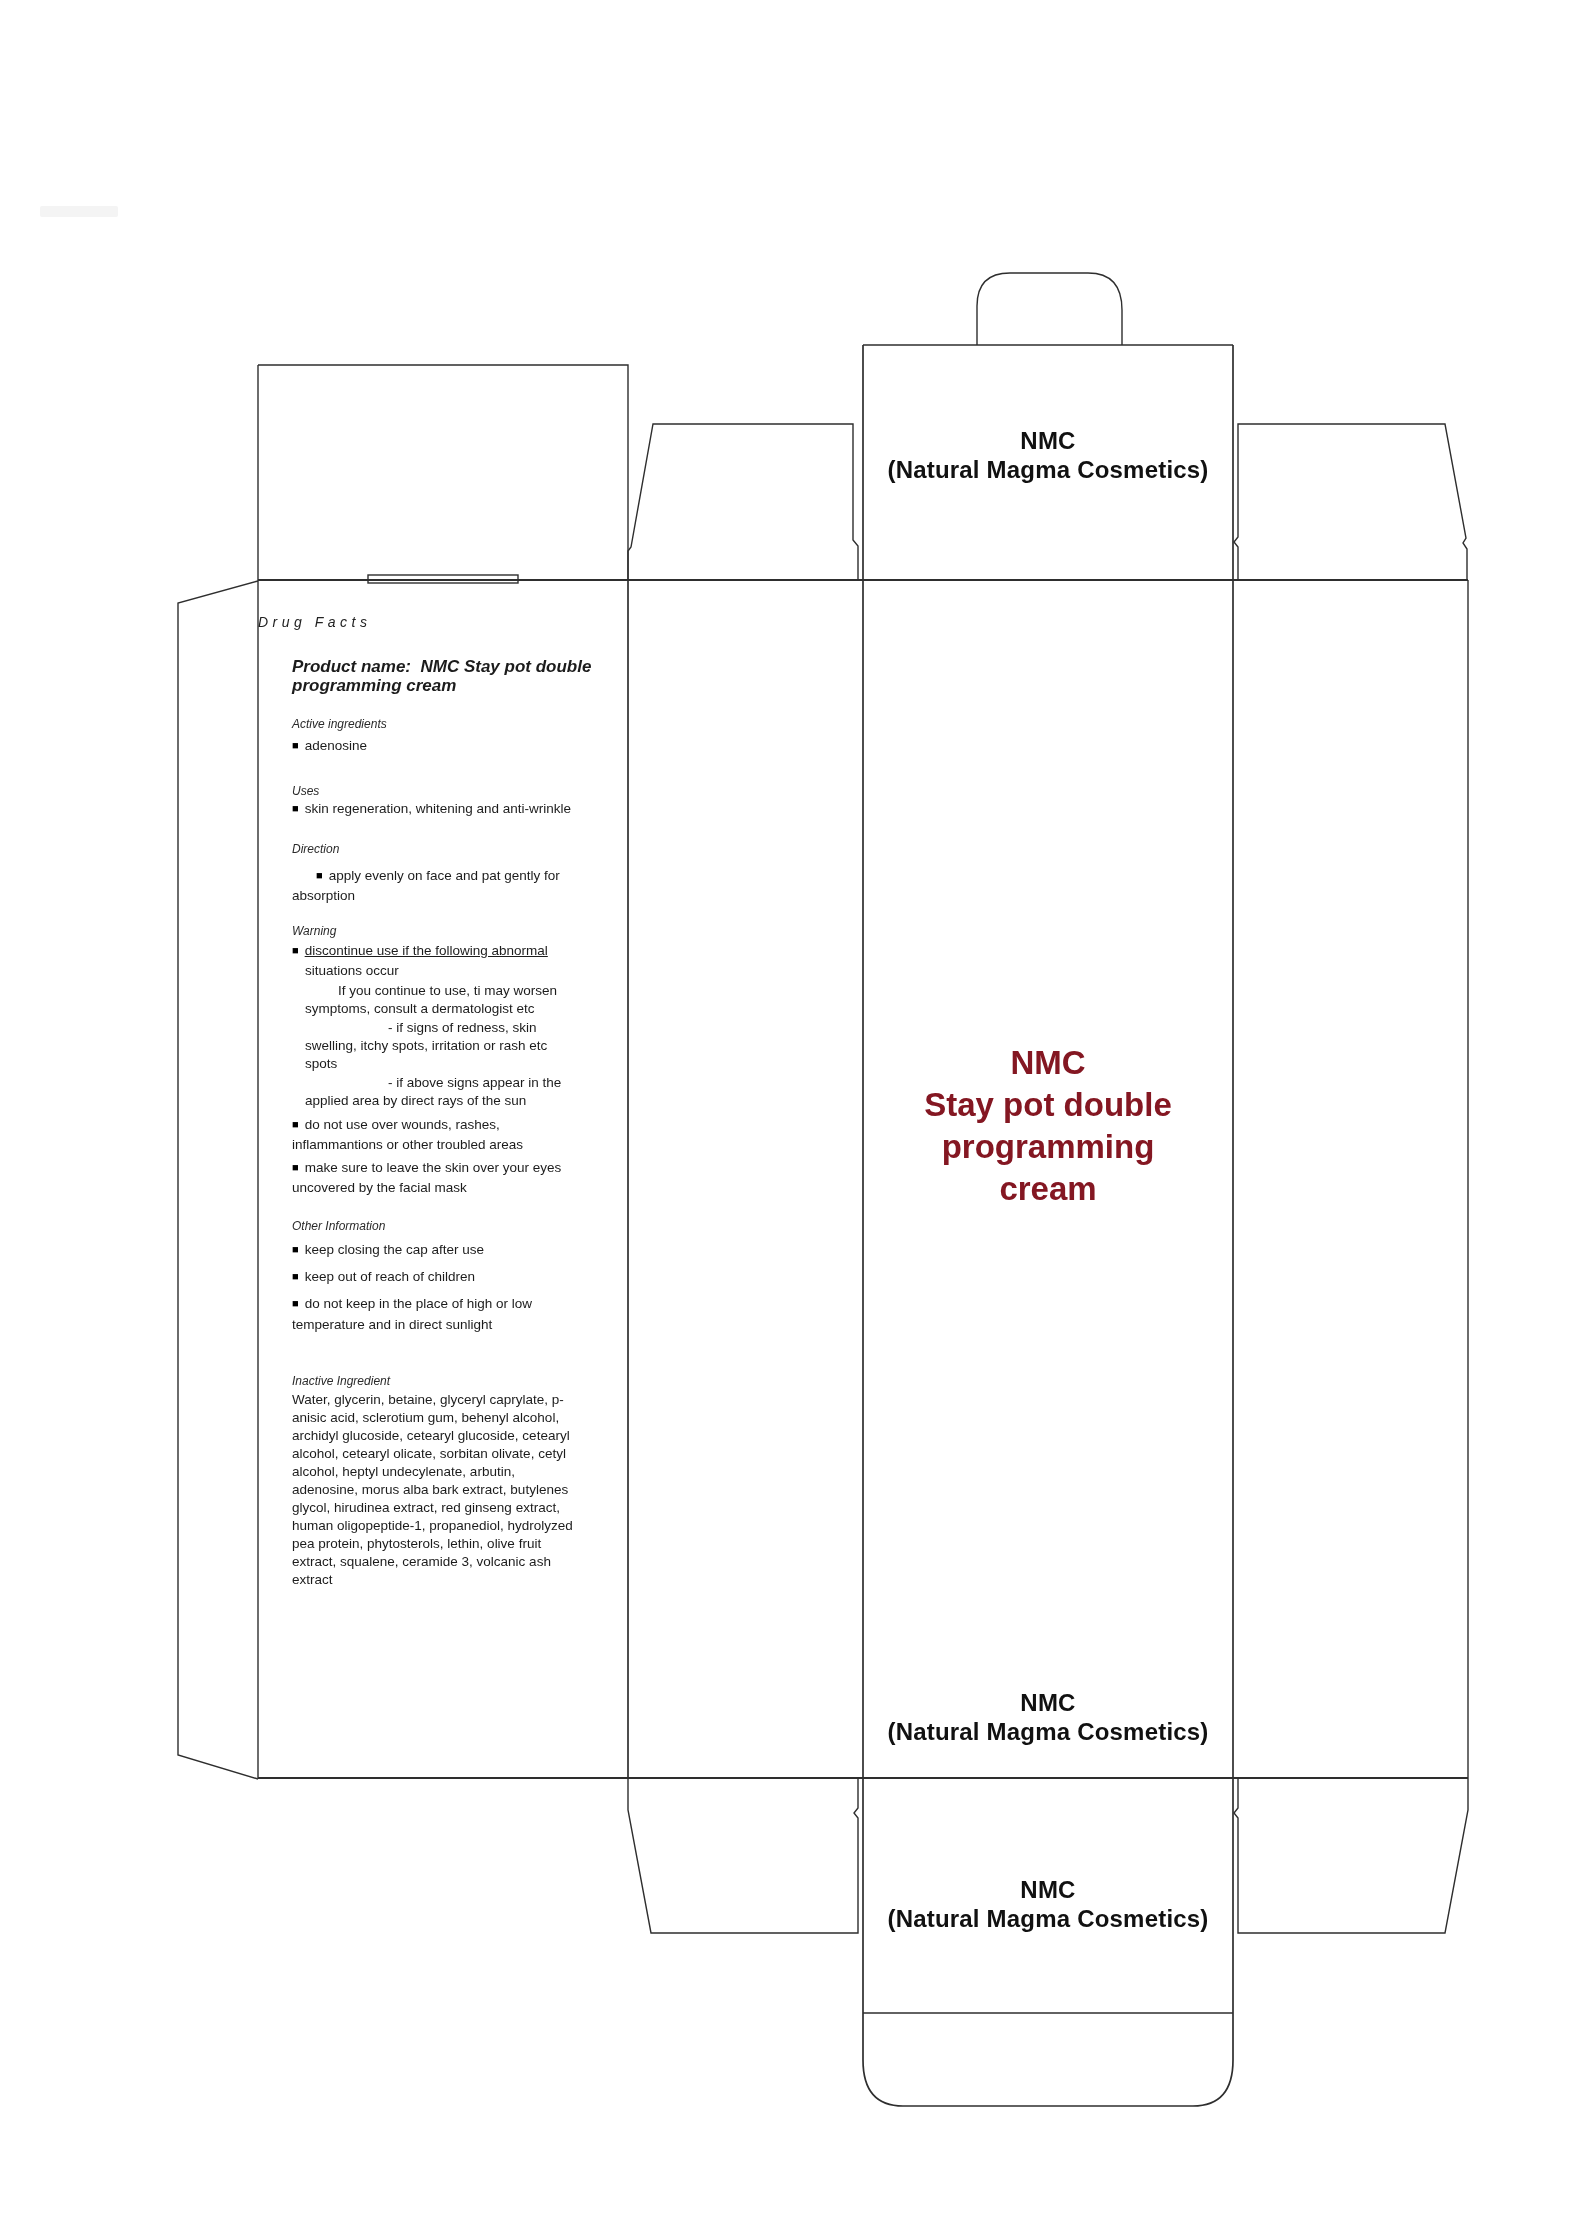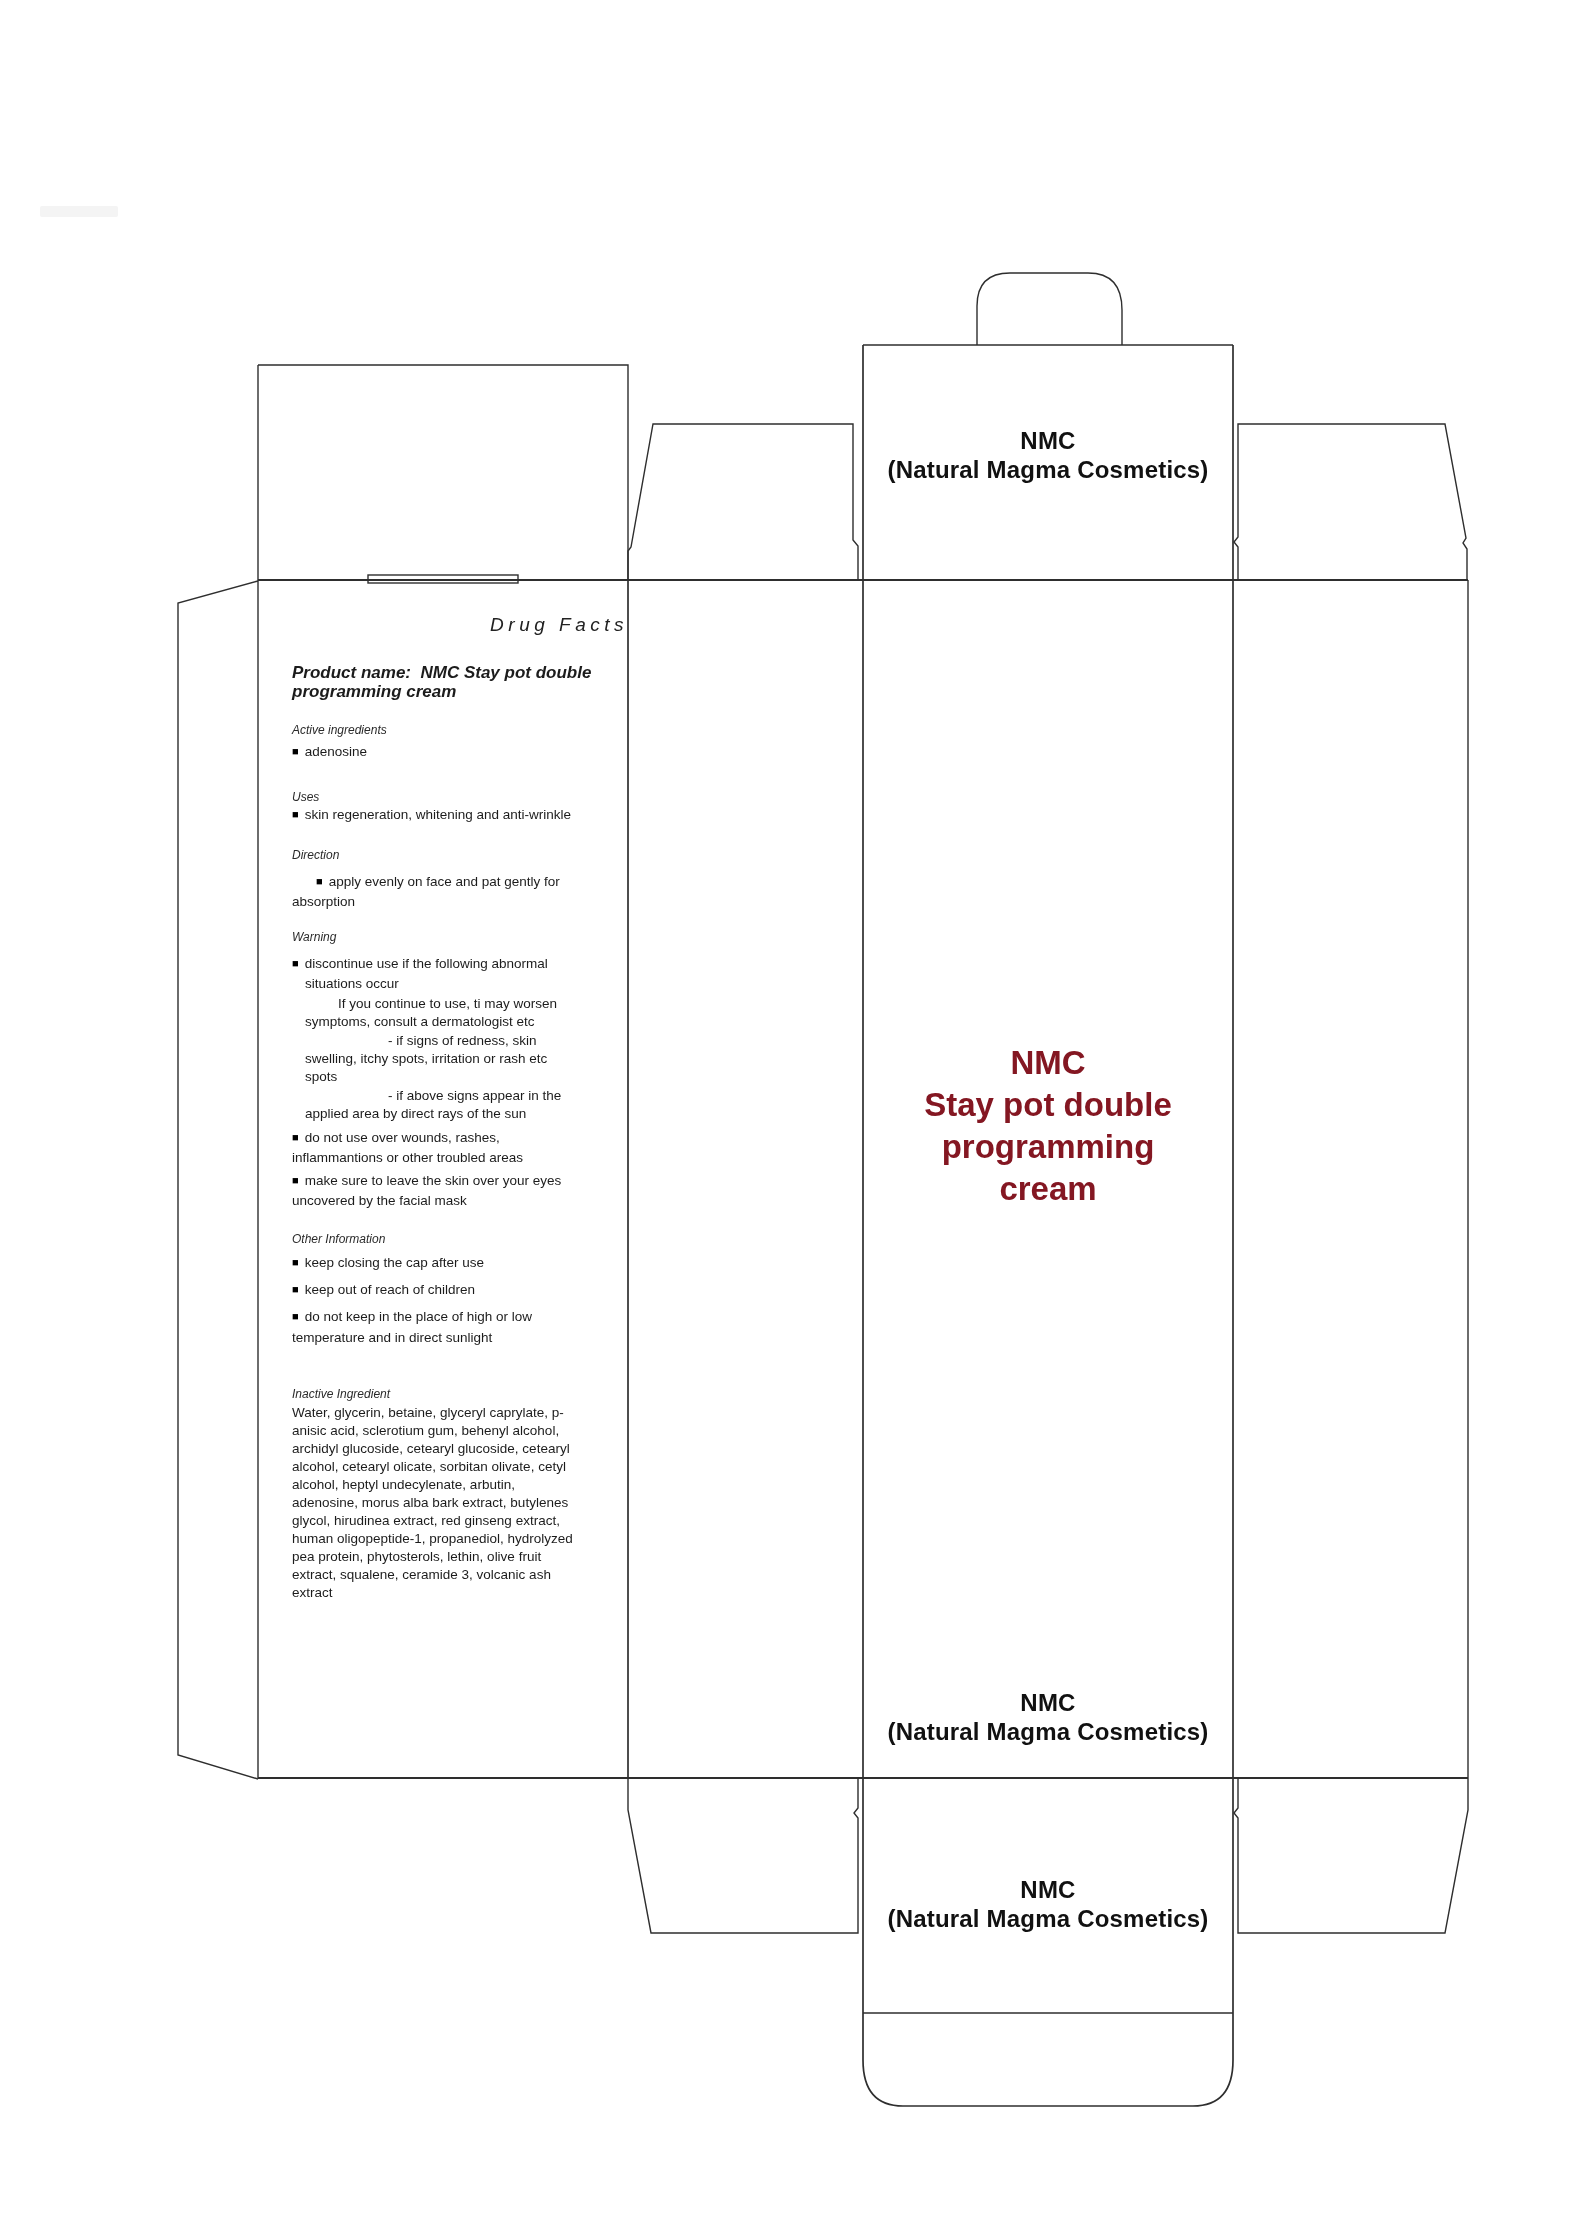--- a/index.html
+++ b/index.html
@@ -21,21 +21,21 @@
   }
   
   .front-title{
     width:370px;text-align:center;font-weight:bold;font-size:33px;line-height:42px;
     color:#841722;
   }
 
   
   .df-panel{position:absolute;left:258px;top:580px;width:370px;height:1198px;}
   .df-title{
-    margin-top:34px;text-align:right;font-style:italic;font-size:19px;
+    margin-top:34px;text-align:left;font-style:italic;font-size:14px;
     letter-spacing:4.5px;color:#222222;white-space:pre;
   }
   .df-body{margin-top:27px;padding:0 6px 0 34px;font-size:13.5px;line-height:18px;}
   .df-body > div{white-space:pre-wrap;}
   .df-bold{font-weight:bold;font-style:italic;font-size:17px;line-height:19px;}
   .df-head{font-style:italic;font-size:12px;color:#2a2a2a;}
   .df-para{white-space:pre-line;}
   .blt{display:inline-block;font-size:11px;margin-right:6px;transform:translateY(-1px);color:#000;}
 
   .faint{position:absolute;left:40px;top:206px;width:78px;height:11px;
@@ -91,21 +91,21 @@
         <div class="df-bold">Product name:  NMC Stay pot double</div>
         <div class="df-bold">programming cream</div>
         <div class="df-head" style="margin-top: 20px;">Active ingredients</div>
         <div class="df-line" style="margin-top: 4px;"><span class="blt">■</span>adenosine</div>
         <div class="df-head" style="margin-top: 27px;">Uses</div>
         <div class="df-line" style=""><span class="blt">■</span>skin regeneration, whitening and anti-wrinkle</div>
         <div class="df-head" style="margin-top: 22px;">Direction</div>
         <div class="df-line" style="margin-top: 9px; margin-left: 24px;"><span class="blt">■</span>apply evenly on face and pat gently for</div>
         <div class="df-line" style="margin-top: 2px;">absorption</div>
         <div class="df-head" style="margin-top: 17px;">Warning</div>
-        <div class="df-line" style="margin-top: 9px;"><span class="blt">■</span>discontinue use if the following abnormal</div>
+        <div class="df-line" style="margin-top: 2px; text-decoration: underline;"><span class="blt">■</span>discontinue use if the following abnormal</div>
         <div class="df-line" style="margin-top: 2px; padding-left: 13px;">situations occur</div>
         <div class="df-line" style="margin-top: 2px; padding-left: 46px;">If you continue to use, ti may worsen</div>
         <div class="df-line" style="padding-left: 13px;">symptoms, consult a dermatologist etc</div>
         <div class="df-line" style="margin-top: 1px; padding-left: 96px;">- if signs of redness, skin</div>
         <div class="df-line" style="padding-left: 13px;">swelling, itchy spots, irritation or rash etc</div>
         <div class="df-line" style="padding-left: 13px;">spots</div>
         <div class="df-line" style="margin-top: 1px; padding-left: 96px;">- if above signs appear in the</div>
         <div class="df-line" style="padding-left: 13px;">applied area by direct rays of the sun</div>
         <div class="df-line" style="margin-top: 6px;"><span class="blt">■</span>do not use over wounds, rashes,</div>
         <div class="df-line" style="margin-top: 2px;">inflammantions or other troubled areas</div>

